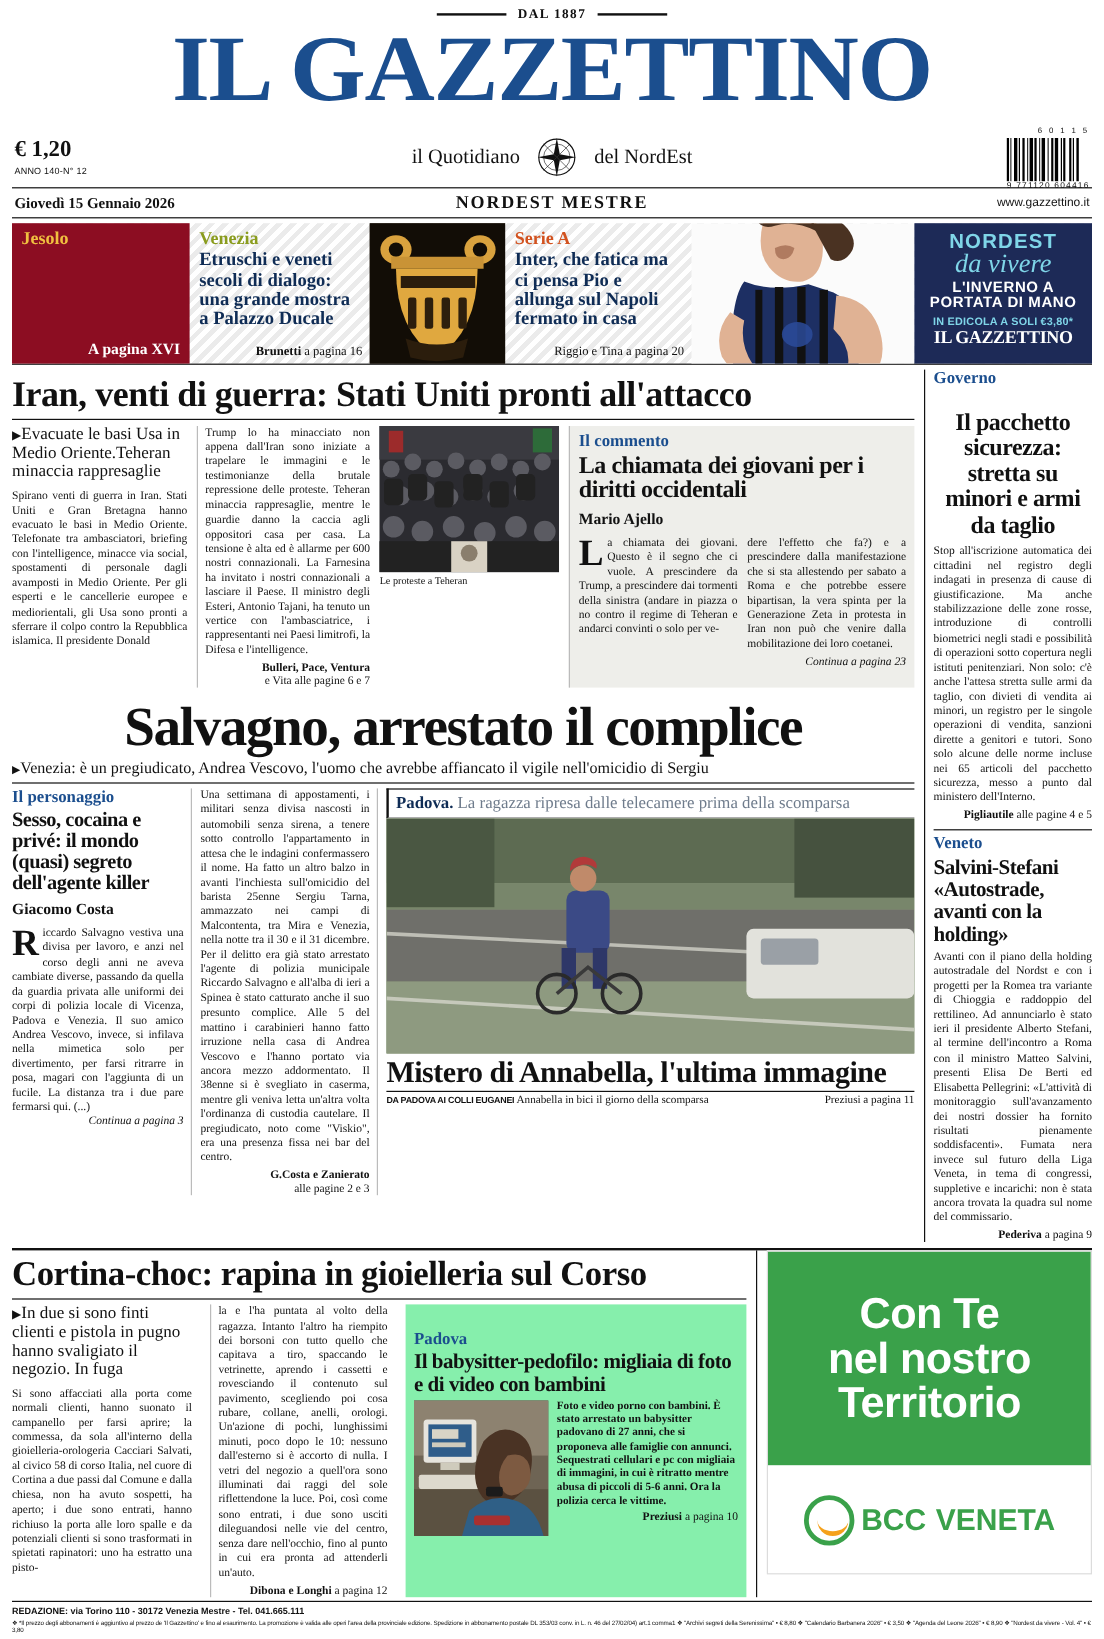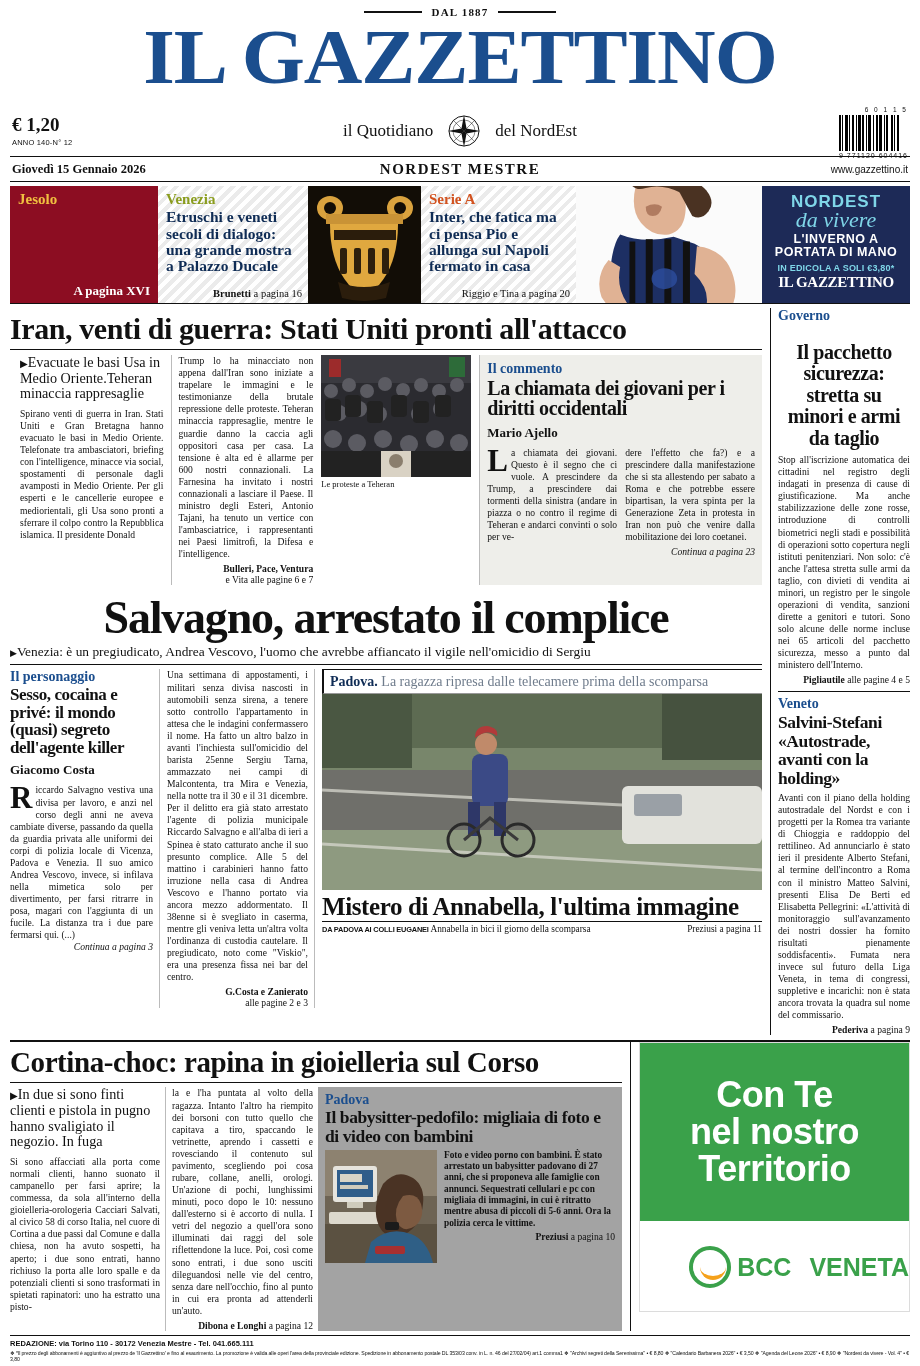--- a/index.html
+++ b/index.html
@@ -91,21 +91,21 @@
   .italic-ref { font-style:italic; font-size:9.6px; text-align:right; }
   .rule-full { border-top:1px solid #111; }
 
   
   .main { display:flex; margin-top:4px; }
   .col-left { width:760px; padding-right:8px; }
   .col-right { width:140px; border-left:1px solid #111; padding-left:7px; }
 
   .iran-hl { font-size:30px; margin-top:6px; margin-bottom:5px; }
   .iran-row { display:flex; gap:8px; border-top:1px solid #111; padding-top:5px;}
-  .iran-c1 { width:150px;margin-left:10px; }
+  .iran-c1 { width:150px; }
   .iran-c2 { width:148px; border-left:1px solid #bbb; padding-left:6px; }
   .iran-img { width:150px; }
   .iran-comment { width:295px; background:#eeeeea; padding:6px 7px; border-left:1px solid #bbb; }
   .lead-intro { font-size:14.2px; line-height:1.1; font-family:"Liberation Serif",serif; }
   .lead-intro .tri { font-size:10px; }
   .cap-small { font-size:8.5px; margin-top:2px; font-family:"Liberation Serif",serif;}
 
   .comment-hl { font-size:20px; line-height:1.02; margin-top:1px; }
   .comment-cols { display:flex; gap:8px; margin-top:6px; }
   .comment-cols > div { flex:1; }
@@ -131,34 +131,34 @@
 
   
   .gov-hl { font-size:20px; line-height:1.07; margin-top:18px; margin-bottom:5px;text-align:center;}
   .ven-hl { font-size:17.5px; line-height:1.05; margin-top:1px; margin-bottom:5px;}
 
   
   .bottom { display:flex; margin-top:5px; border-top:2px solid #111; }
   .bot-left { width:620px; padding-right:8px; }
   .bot-right { width:280px; border-left:1px solid #111; padding-left:8px; }
   .cort-hl { font-size:29px; margin-top:6px; margin-bottom:5px; }
-  .cort-row { display:flex; gap:5px; border-top:1px solid #111; padding-top:4px; }
+  .cort-row { display:flex; gap:15px; border-top:1px solid #111; padding-top:4px; }
   .ct-c1 { width:150px; }
   .ct-c2 { width:148px; border-left:1px solid #bbb; padding-left:6px;}
-  .ct-box { flex:1; background:#a3a3a3; padding:5px 7px; }
+  .ct-box { flex:1; background:#86efac; padding:22px 7px; }
   .bab-hl { font-size:17.5px; line-height:1.04; margin-top:0px; }
   .bab-row { display:flex; gap:7px; margin-top:5px; }
   .bab-img { width:112px; height:113px; background:#6b6257; position:relative; overflow:hidden; }
   .bab-txt { flex:1; font-size:9.3px; line-height:1.22; font-weight:bold; font-family:"Liberation Serif",serif; }
 
   
   .ad { background:#ffffff; border:1px solid #dcdcdc; height:270px; position:relative; overflow:hidden; }
   .ad-green { background:#3aa14a; height:178px; color:#fff; display:flex; align-items:center; justify-content:center;}
   .ad-green div { font-family:"Liberation Sans",sans-serif; font-weight:bold; font-size:36px; line-height:1.02; text-align:center; letter-spacing:-.5px; }
-  .ad-bottom { height:92px; display:flex; align-items:center; justify-content:flex-end; gap:18px; }
+  .ad-bottom { height:92px; display:flex; align-items:center; justify-content:center; gap:8px; }
   .ad-bcc { display:flex; align-items:center; gap:6px; }
   .ad-bcc .mark { width:42px; height:42px; border:4px solid #3aa14a; border-radius:50%; position:relative; }
   .ad-bcc .mark::after{ content:""; position:absolute; left:7px; top:16px; width:26px; height:10px; border-bottom:4px solid #f5a11b; border-radius:0 0 14px 14px;}
   .ad-bcc .t { font-family:"Liberation Sans",sans-serif; font-weight:bold; font-size:25px; color:#3aa14a;}
   .ad-ven { font-family:"Liberation Sans",sans-serif; font-weight:bold; font-size:25px; color:#3aa14a;}
 
   
   .footer { position:absolute; left:10px; right:10px; bottom:4px; border-top:1px solid #111; padding-top:3px; }
   .f1 { font-family:"Liberation Sans",sans-serif; font-size:7.5px; font-weight:bold; }
   .f1 b { font-weight:bold; }

